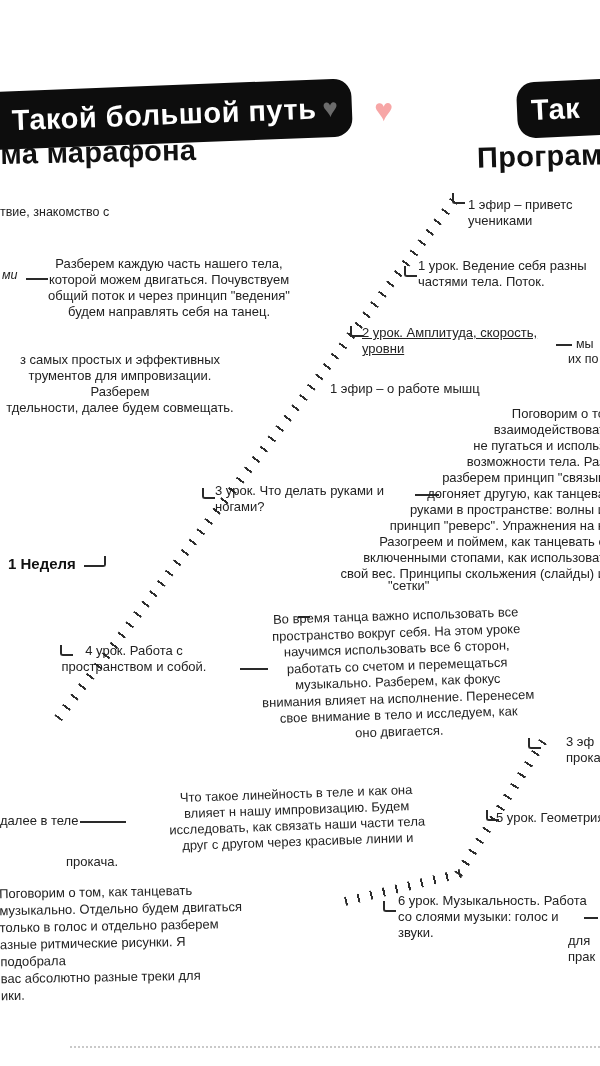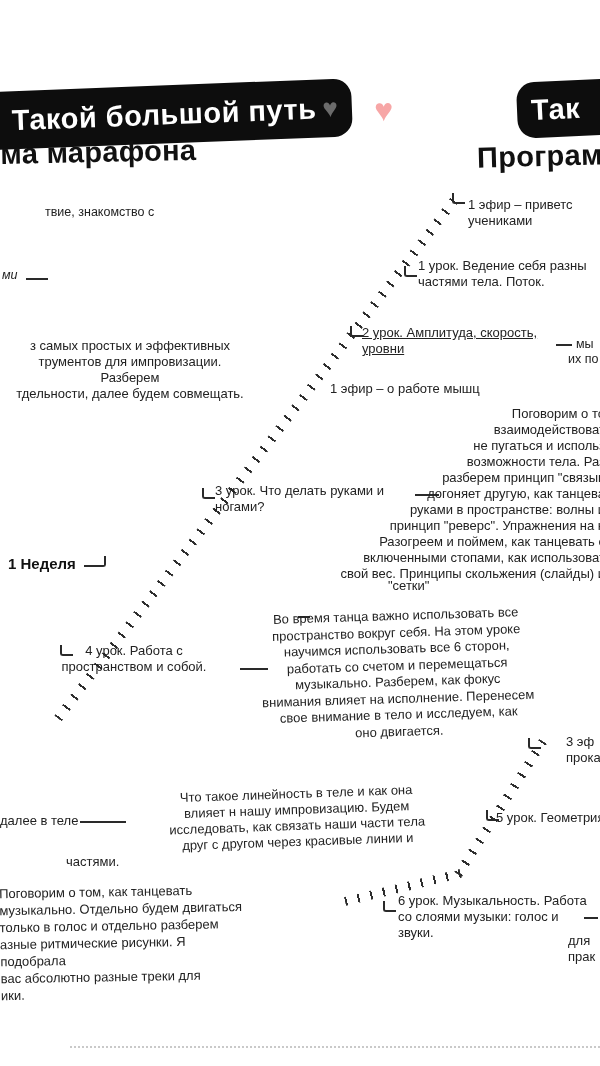--- a/index.html
+++ b/index.html
@@ -72,38 +72,39 @@
   <div class="corner" style="left:383px;top:901px;"></div>
 
   <div class="dash" style="left:26px;top:278px;width:22px;"></div>
   <div class="dash" style="left:415px;top:494px;width:24px;"></div>
   <div class="dash" style="left:240px;top:668px;width:28px;"></div>
   <div class="dash" style="left:80px;top:821px;width:46px;"></div>
   <div class="dash" style="left:556px;top:344px;width:16px;"></div>
   <div class="dash" style="left:584px;top:917px;width:14px;"></div>
   <div class="dash" style="left:298px;top:616px;width:12px;"></div>
 
-  <div class="abs txt small nowrap" style="left:0px;top:205px;padding-left:45px;">твие, знакомство с</div>
+  <div class="abs txt small nowrap" style="left:0px;top:205px;">твие, знакомство с</div>
 
   <div class="abs txt small" style="left:2px;top:268px;font-style:italic;">ми</div>
 
+  <div class="abs txt center" style="left:30px;top:256px;width:278px;">Разберем каждую часть нашего тела,<br>которой можем двигаться. Почувствуем<br>общий поток и через принцип "ведения"<br>будем направлять себя на танец.</div>
 
-  <div class="abs txt center" style="left:0px;top:338px;width:240px;padding-left:10px;">з самых простых и эффективных<br>трументов для импровизации. Разберем<br>тдельности, далее будем совмещать.</div>
+  <div class="abs txt center" style="left:0px;top:352px;width:240px;">з самых простых и эффективных<br>трументов для импровизации. Разберем<br>тдельности, далее будем совмещать.</div>
 
 
   <div class="abs week" style="left:8px;top:555px;">1 Неделя</div>
 
   <div class="abs txt center" style="left:48px;top:643px;width:172px;">4 урок. Работа с<br>пространством и собой.</div>
 
 
   <div class="abs txt nowrap" style="left:0px;top:813px;">далее в теле</div>
 
   <div class="abs txt center" style="left:126px;top:786px;width:342px;transform:rotate(-2deg);">Что такое линейность в теле и как она<br>влияет н нашу импровизацию. Будем<br>исследовать, как связать наши части тела<br>друг с другом через красивые линии и</div>
 
-  <div class="abs txt" style="left:66px;top:854px;">частями.</div>
+  <div class="abs txt" style="left:66px;top:854px;">прокача.</div>
 
   <div class="abs txt" style="left:0px;top:883px;width:252px;transform:rotate(-1deg);line-height:17px;">Поговорим о том, как танцевать<br>музыкально. Отдельно будем двигаться<br>только в голос и отдельно разберем<br>азные ритмические рисунки. Я подобрала<br>вас абсолютно разные треки для<br>ики.</div>
 
   <div class="abs txt" style="left:468px;top:197px;width:160px;">1 эфир – приветс<br>учениками</div>
 
   <div class="abs txt" style="left:418px;top:258px;width:200px;">1 урок. Ведение себя разны<br>частями тела. Поток.</div>
 
   <div class="abs txt" style="left:362px;top:325px;width:210px;text-decoration:underline;">2 урок. Амплитуда, скорость,<br>уровни</div>
 
   <div class="abs txt small" style="left:576px;top:337px;">мы</div>

